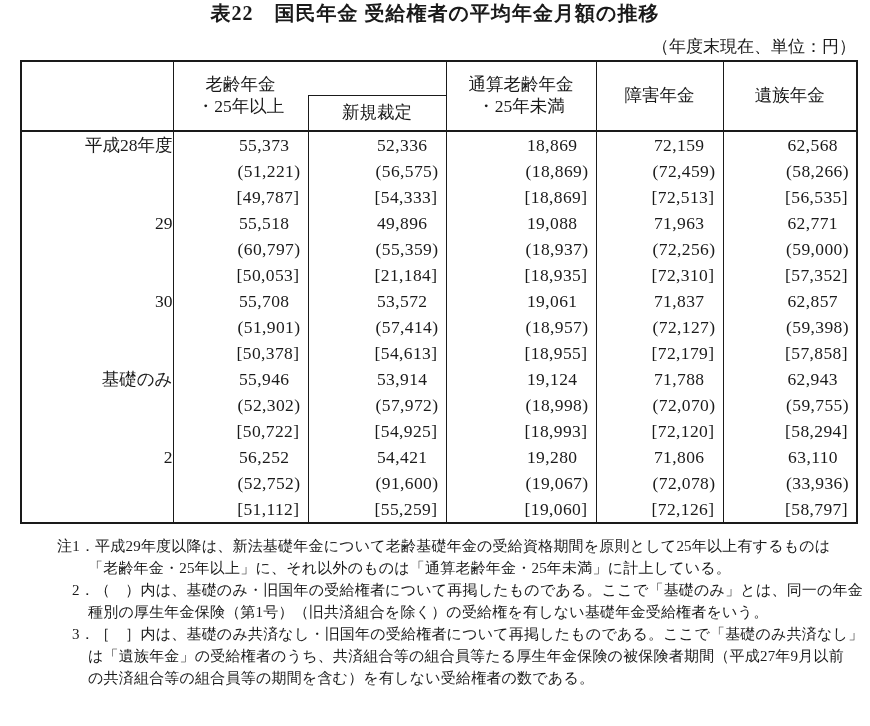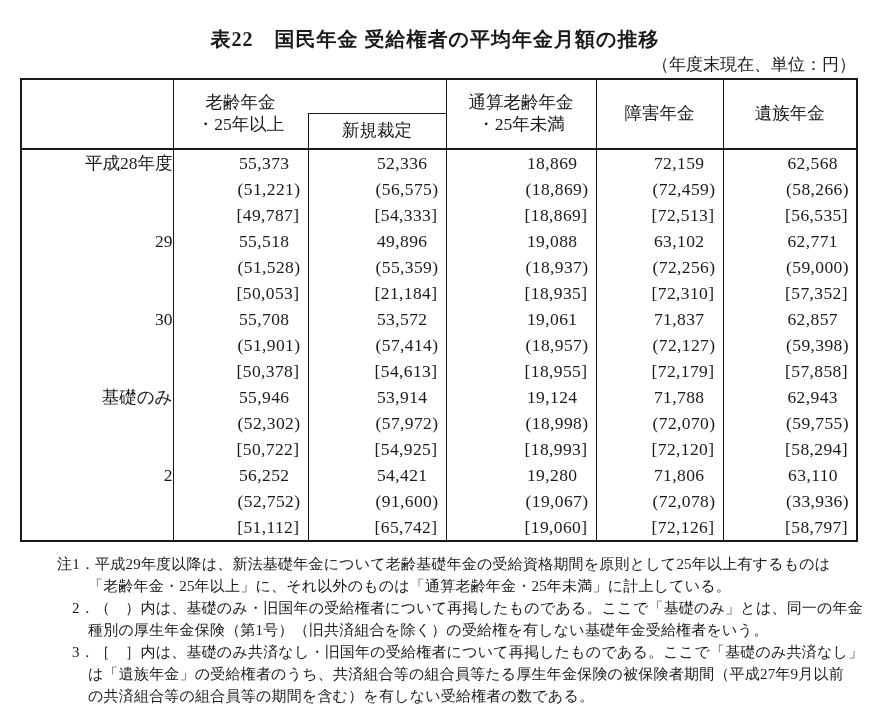--- a/index.html
+++ b/index.html
@@ -6,28 +6,27 @@
   html, body { margin: 0; padding: 0; }
   body {
     width: 870px; height: 726px;
     background: #ffffff;
     color: #1a1a1a;
     font-family: "Liberation Serif", "DejaVu Serif", serif;
   }
   .page { position: relative; width: 870px; height: 726px; overflow: hidden; }
 
   .doc-title {
-    padding-top: 26px;
     text-align: center;
     font-size: 20px;
     font-weight: bold;
     letter-spacing: 1px;
   }
   .unit-note {
-    margin-top: 0;
+    margin-top: 8px;
     padding-right: 14px;
     text-align: right;
     font-size: 17px;
   }
 
   table.pension {
     margin-left: 20px;
     margin-top: 2px;
     border-collapse: collapse;
     table-layout: fixed;
@@ -142,26 +141,26 @@
           <td class="num line-bracket">[54,333]</td>
           <td class="num line-bracket">[18,869]</td>
           <td class="num line-bracket">[72,513]</td>
           <td class="num line-bracket">[56,535]</td>
         </tr>
         <tr>
           <td class="year-cell">29</td>
           <td class="num line-main">55,518</td>
           <td class="num line-main">49,896</td>
           <td class="num line-main">19,088</td>
-          <td class="num line-main">63,102</td>
+          <td class="num line-main">71,963</td>
           <td class="num line-main">62,771</td>
         </tr>
         <tr>
           <td class="year-cell"></td>
-          <td class="num line-paren">(51,528)</td>
+          <td class="num line-paren">(60,797)</td>
           <td class="num line-paren">(55,359)</td>
           <td class="num line-paren">(18,937)</td>
           <td class="num line-paren">(72,256)</td>
           <td class="num line-paren">(59,000)</td>
         </tr>
         <tr>
           <td class="year-cell"></td>
           <td class="num line-bracket">[50,053]</td>
           <td class="num line-bracket">[21,184]</td>
           <td class="num line-bracket">[18,935]</td>
@@ -228,21 +227,21 @@
           <td class="year-cell"></td>
           <td class="num line-paren">(52,752)</td>
           <td class="num line-paren">(91,600)</td>
           <td class="num line-paren">(19,067)</td>
           <td class="num line-paren">(72,078)</td>
           <td class="num line-paren">(33,936)</td>
         </tr>
         <tr>
           <td class="year-cell"></td>
           <td class="num line-bracket">[51,112]</td>
-          <td class="num line-bracket">[65,742]</td>
+          <td class="num line-bracket">[55,259]</td>
           <td class="num line-bracket">[19,060]</td>
           <td class="num line-bracket">[72,126]</td>
           <td class="num line-bracket">[58,797]</td>
         </tr>
       </tbody>
   </table>
 
   <div class="footnotes">
     <div class="fn-line fn-l0">注1．平成29年度以降は、新法基礎年金について老齢基礎年金の受給資格期間を原則として25年以上有するものは</div>
     <div class="fn-line fn-l2">「老齢年金・25年以上」に、それ以外のものは「通算老齢年金・25年未満」に計上している。</div>

